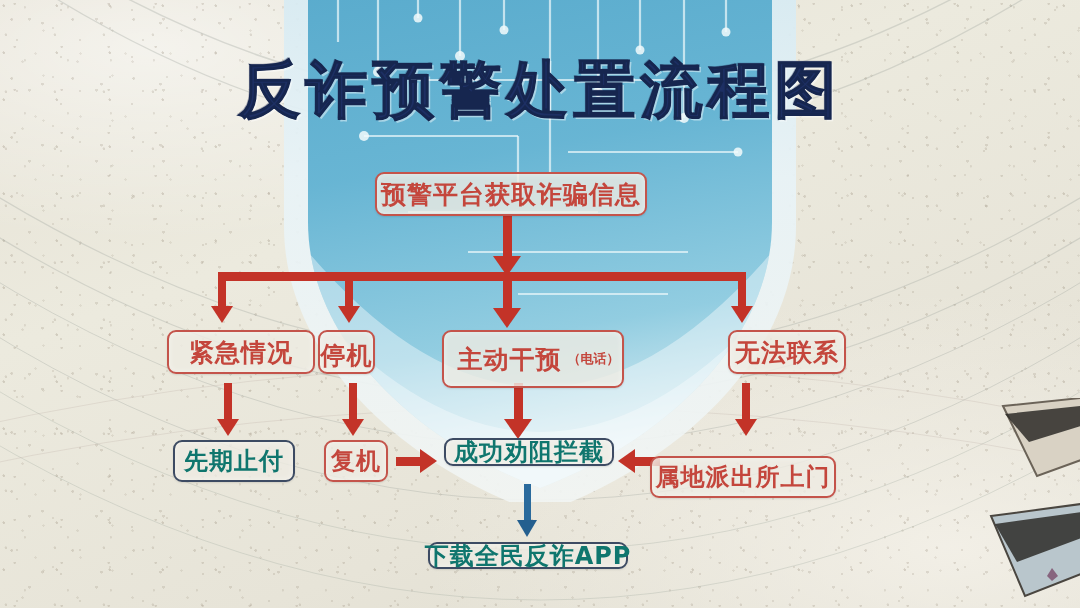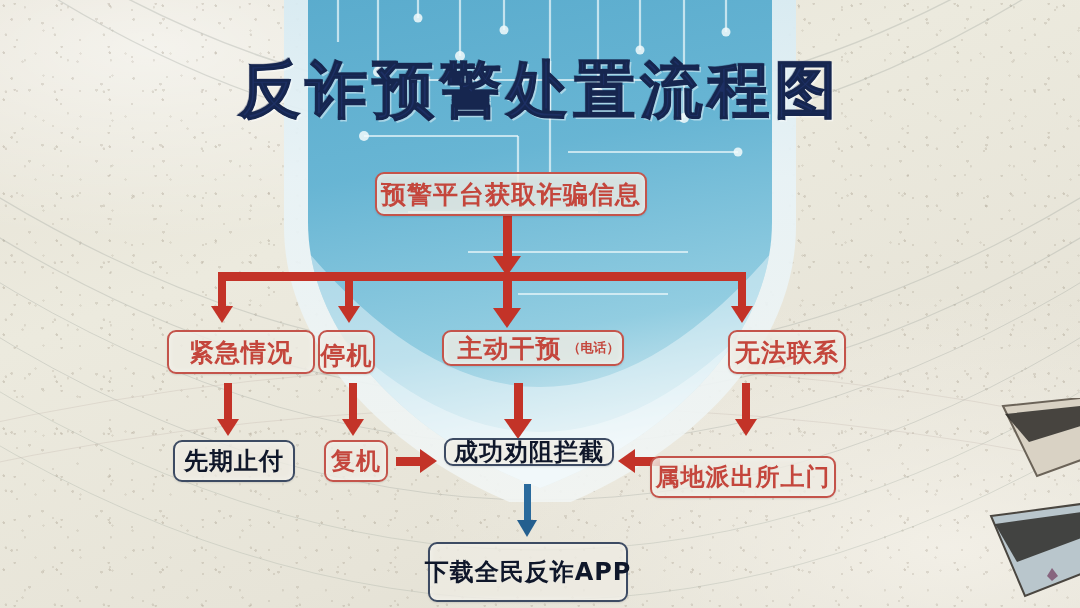--- a/index.html
+++ b/index.html
@@ -59,21 +59,21 @@
     position:absolute;box-sizing:border-box;
     display:flex;align-items:center;justify-content:center;
     border-radius:9px;
     background:rgba(238,235,226,.80);
     white-space:nowrap;
     font-family:"DejaVu Sans","Liberation Sans",sans-serif;
     font-weight:700;
     box-shadow:0 1px 2px rgba(0,0,0,.10), inset 0 0 6px rgba(255,255,255,.45);
   }
   .node.red{border:2px solid #c4544b;color:#c4463c;}
-  .node.navy{border:2px solid #3d4b63;color:#0f172a;}
+  .node.navy{border:2px solid #3d4b63;color:#0f766e;}
   .node .sub{font-size:13px;font-weight:700;margin-left:6px;letter-spacing:0;}
 
   .abar{position:absolute;background:#c33328;}
   .ahead{position:absolute;width:0;height:0;}
   .ahead.down{border-left:11px solid transparent;border-right:11px solid transparent;border-top:17px solid #c33328;}
   .ahead.down.big{border-left:14px solid transparent;border-right:14px solid transparent;border-top:20px solid #c33328;}
   .ahead.left{border-top:12px solid transparent;border-bottom:12px solid transparent;border-right:17px solid #c33328;}
   .ahead.right{border-top:12px solid transparent;border-bottom:12px solid transparent;border-left:17px solid #c33328;}
   .ahead.down.blue{border-left:10px solid transparent;border-right:10px solid transparent;border-top:17px solid #245f8f;}
   .abar.blue{background:#2a6a9c;}
@@ -220,21 +220,21 @@
   </div>
 
   <div class="node red" style="left:167px;top:330px;width:148px;height:44px;font-size:25px;letter-spacing:1px;">
     <span>紧急情况</span>
   </div>
 
   <div class="node red" style="left:318px;top:330px;width:57px;height:44px;font-size:25px;letter-spacing:1px;align-items:flex-end;">
     <span>停机</span>
   </div>
 
-  <div class="node red" style="left:442px;top:330px;width:182px;height:36px;font-size:25px;letter-spacing:1px;padding-left:11px;">
+  <div class="node red" style="left:442px;top:330px;width:182px;height:58px;font-size:25px;letter-spacing:1px;padding-left:11px;">
     <span>主动干预</span>
     <span class="sub">（电话）</span>
   </div>
 
   <div class="node red" style="left:688px;top:330px;width:118px;height:44px;font-size:25px;letter-spacing:1px;margin-left:40px;">
     <span>无法联系</span>
   </div>
 
   <div class="node navy" style="left:173px;top:440px;width:122px;height:42px;font-size:24px;letter-spacing:1px;">
     <span>先期止付</span>
@@ -245,21 +245,21 @@
   </div>
 
   <div class="node navy" style="left:444px;top:438px;width:170px;height:28px;font-size:24px;letter-spacing:1px;">
     <span>成功劝阻拦截</span>
   </div>
 
   <div class="node red" style="left:650px;top:440px;width:186px;height:42px;font-size:24px;letter-spacing:1px;margin-top:16px;">
     <span>属地派出所上门</span>
   </div>
 
-  <div class="node navy" style="left:428px;top:542px;width:200px;height:60px;font-size:24px;letter-spacing:1px;">
+  <div class="node navy" style="left:428px;top:542px;width:200px;height:27px;font-size:24px;letter-spacing:1px;">
     <span>下载全民反诈APP</span>
   </div>
 
   <svg class="obj" style="left:985px;top:398px;" width="96" height="210" viewBox="0 0 96 210">
     <g>
       <path d="M18 8 L96 0 L96 62 L52 78 Z" fill="#d9d2c4" stroke="#6b6358" stroke-width="2"></path>
       <path d="M20 16 L96 8 L96 28 L44 44 Z" fill="#2d2b28" opacity=".85"></path>
       <path d="M6 118 L96 106 L96 176 L40 198 Z" fill="#b9c6cc" stroke="#4a4640" stroke-width="2"></path>
       <path d="M10 126 L96 114 L96 140 L32 164 Z" fill="#2d2b28" opacity=".85"></path>
       <path d="M62 178 l5 -8 l6 8 l-6 5 Z" fill="#7a4b6a" opacity=".8"></path>

